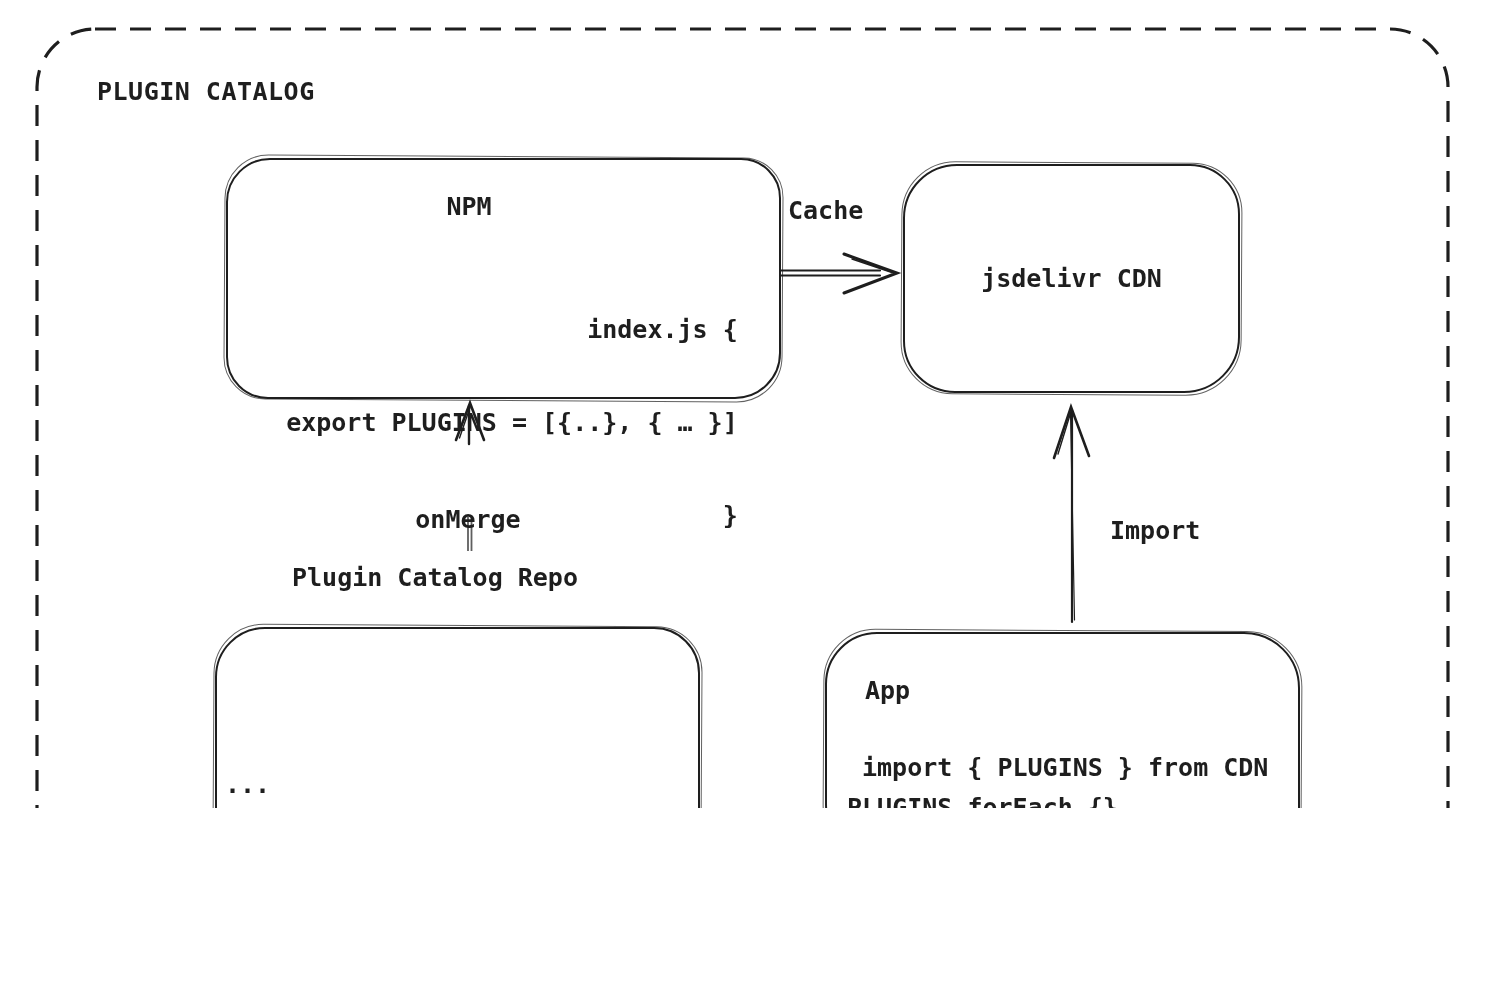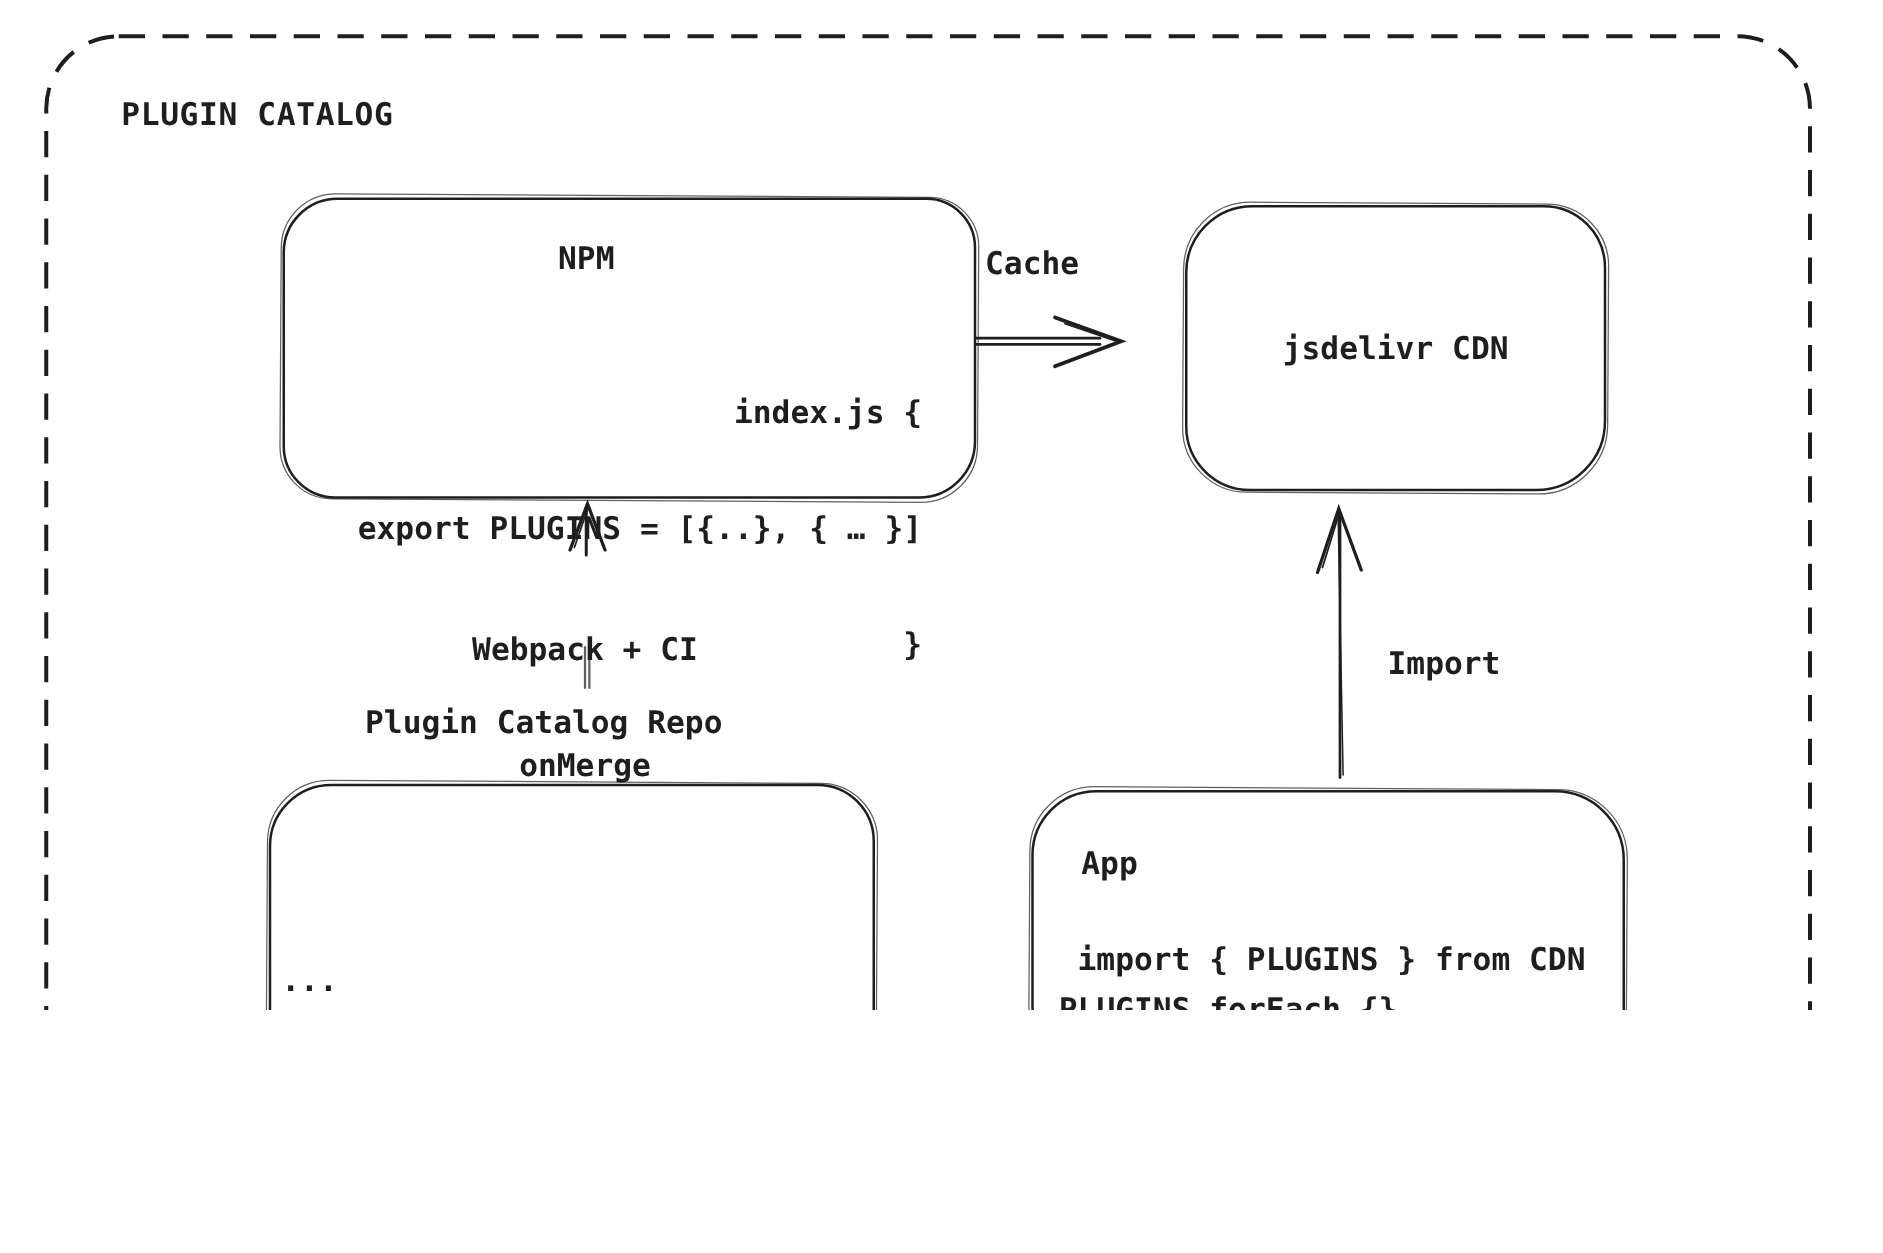--- a/index.html
+++ b/index.html
@@ -40,21 +40,21 @@
     content: "";
     position: absolute;
     inset: -4px;
     border: 1.5px solid rgba(30,30,30,0.7);
     border-radius: inherit;
     transform: rotate(0.35deg);
     pointer-events: none;
   }
   #node-npm  { left: 190px; top: 158px; width: 555px; height: 241px; border-radius: 44px 40px 46px 42px; margin-left: 36px; }
   #node-cdn  { left: 903px; top: 164px; width: 337px; height: 229px; border-radius: 54px 50px 56px 52px;
-               display: flex; align-items: center; justify-content: center; margin-left: 45px; }
+               display: flex; align-items: center; justify-content: center; }
   #node-repo { left: 215px; top: 627px; width: 485px; height: 253px; border-radius: 50px 46px 52px 48px; }
   #node-app  { left: 825px; top: 632px; width: 475px; height: 226px; border-radius: 52px 56px 50px 54px; }
 
   .npm-title  { left: 0; top: 31px; width: 482px; text-align: center; }
   .npm-code   { left: 13px; top: 92px; text-align: right; }
   .repo-files { left: 8px; top: 78px; }
   .app-title  { left: 38px; top: 41px; }
   .app-code-1 { left: 35px; top: 100px; margin-top: 18px; }
   .app-code-2 { left: 20px; top: 158px; }
 
@@ -110,21 +110,20 @@
     </div>
   </div>
 
   <div class="txt cache-label">Cache</div>
 
   <div class="node" id="node-cdn">
     <div class="txt" style="position:static;">jsdelivr CDN</div>
   </div>
 
   <div class="txt build-label">
-    <div>Webpack + CI</div>
     <div>onMerge</div>
   </div>
 
   <div class="txt repo-title">Plugin Catalog Repo</div>
 
   <div class="node" id="node-repo">
     <div class="txt repo-files">
       <div>...</div>
     </div>
   </div>

